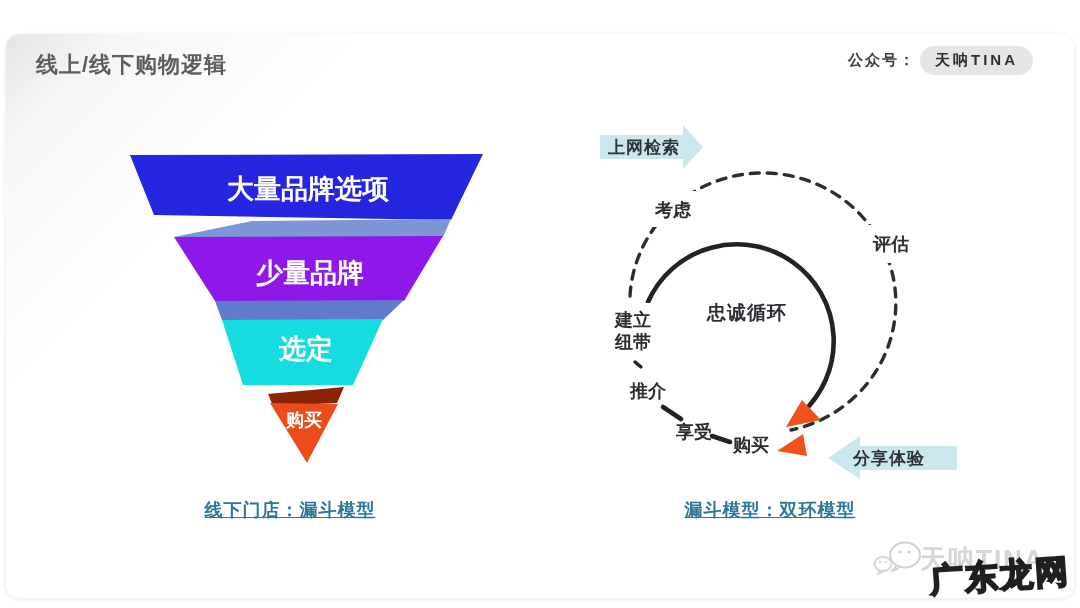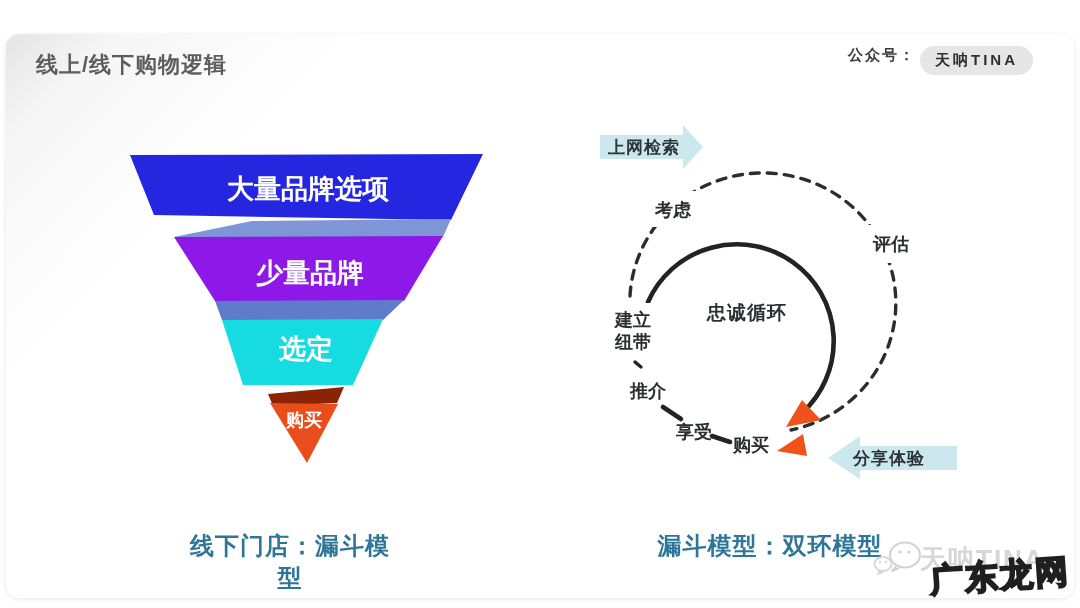--- a/index.html
+++ b/index.html
@@ -5,27 +5,27 @@
   * { margin:0; padding:0; box-sizing:border-box; }
   html,body { width:1080px; height:608px; background:#ffffff; overflow:hidden;
               font-family:"Liberation Sans","DejaVu Sans",sans-serif; }
   .stage { position:relative; width:1080px; height:608px; background:#ffffff; }
   .card { position:absolute; left:6px; top:34px; width:1068px; height:564px;
           border-radius:14px;
           background:linear-gradient(135deg,#e4e4e4 0%, #f6f6f6 7%, #ffffff 22%);
           box-shadow:0 1px 5px rgba(0,0,0,.10); }
   .title { position:absolute; left:36px; top:50px; font-size:22px; font-weight:bold;
            color:#5d5d5d; letter-spacing:1px; }
-  .badge { position:absolute; left:848px; top:46px; display:flex; gap:4px; }
+  .badge { position:absolute; left:848px; top:46px; display:flex; align-items:center; gap:4px; }
   .badge-prefix { font-size:15px; font-weight:bold; color:#3c3c3c; letter-spacing:2px; }
   .badge-pill { background:#e6e6e6; border-radius:15px; padding:5px 15px; font-size:15px;
                 font-weight:bold; color:#2f2f2f; letter-spacing:3px; }
   svg text { font-family:"Liberation Sans","DejaVu Sans",sans-serif; }
-  .caption { position:absolute; top:530px; font-size:24px; font-weight:bold;
-             color:#2e7597; text-align:center; letter-spacing:1px; }
+  .caption { position:absolute; top:498px; font-size:18px; font-weight:bold;
+             color:#2e7597; text-align:center; letter-spacing:1px;text-decoration:underline; }
   .caption.left  { left:178px; width:224px; }
   .caption.right { left:655px; width:230px; }
   .wm { position:absolute; left:872px; top:538px; width:204px; height:66px; }
   .wm-brand { position:absolute; left:48px; top:4px; font-size:26px; font-weight:bold;
               color:#d6d6d6; letter-spacing:2px; }
   .wm-overlay { position:absolute; left:58px; top:16px; font-size:33px; font-weight:900;
                 color:#ffffff; -webkit-text-stroke:2px #1f1f1f;
                 text-shadow:0 0 1px #1f1f1f; letter-spacing:2px;
                 transform:rotate(-4deg); white-space:nowrap; }
 </style>

